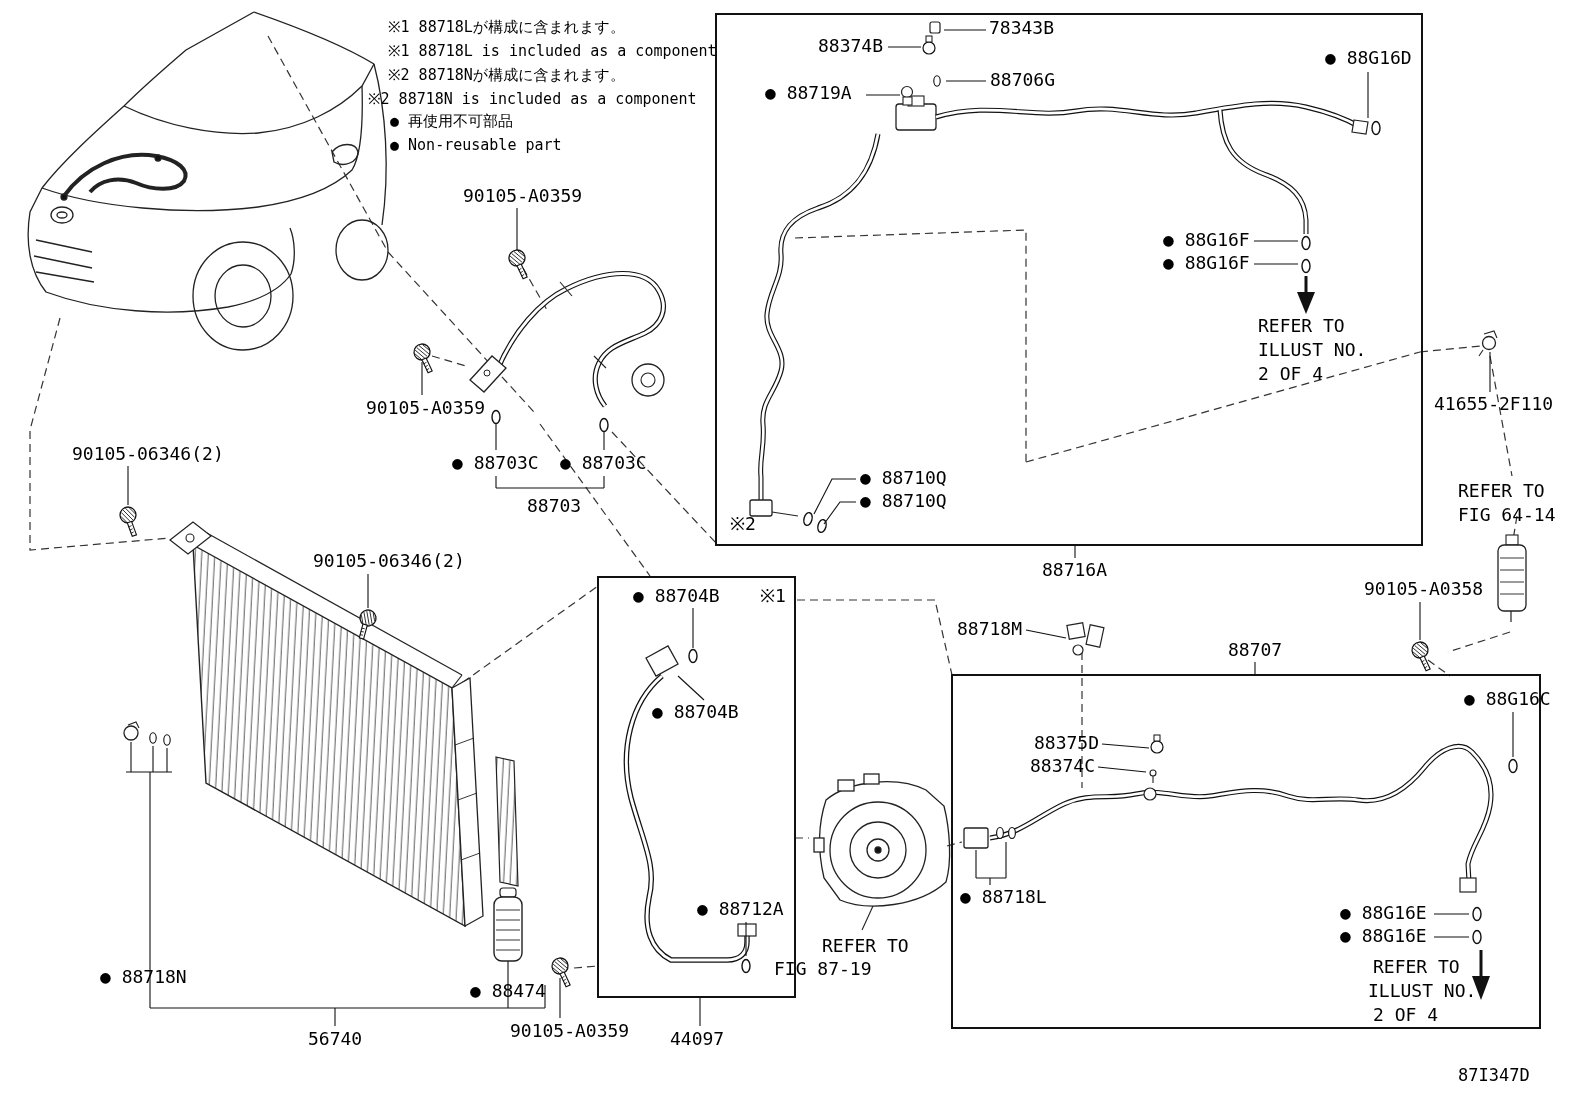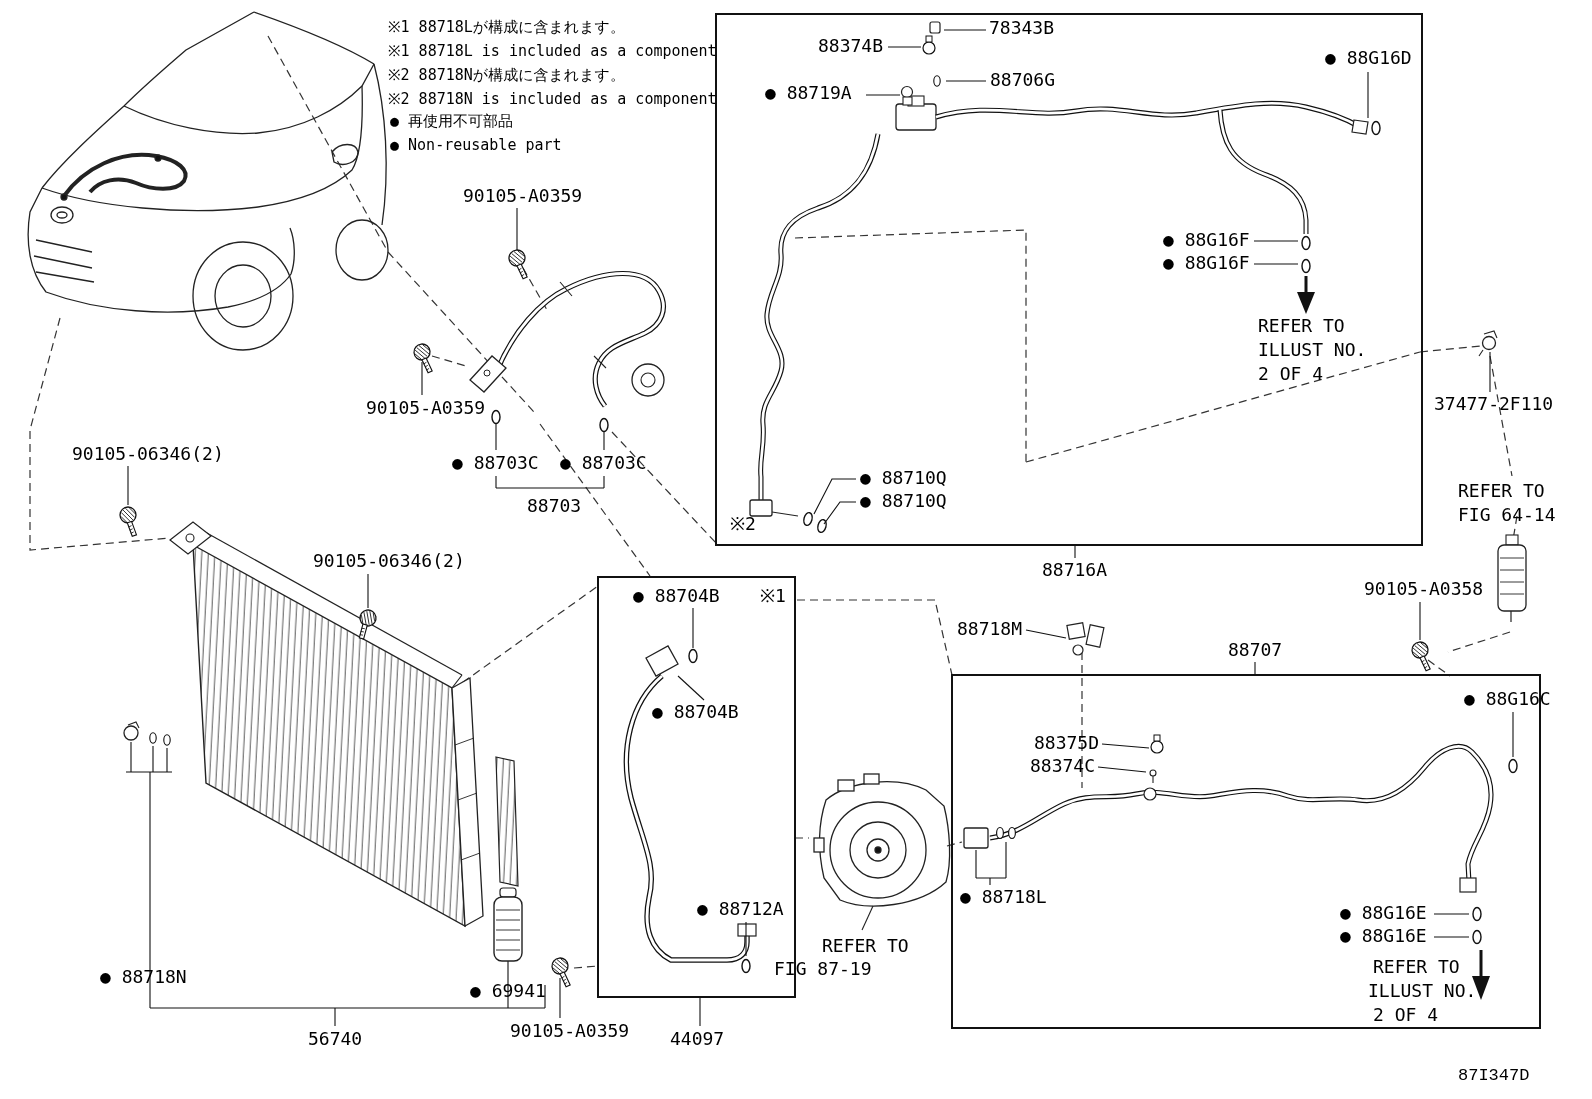--- a/index.html
+++ b/index.html
@@ -1,21 +1,21 @@
 <!DOCTYPE html>
 <html><head>
 <meta charset="utf-8">
 <style>
   html,body{margin:0;padding:0;background:#fff;}
   .stage{position:relative;width:1592px;height:1099px;background:#fff;overflow:hidden;
          font-family:"DejaVu Sans Mono", monospace;}
   .stage svg{position:absolute;left:0;top:0;}
   .lbl{position:absolute;font-size:18px;line-height:1.15;color:#000;white-space:nowrap;}
   .lgd{position:absolute;font-size:15px;line-height:1.2;color:#000;white-space:nowrap;}
-  .code{font-size:17px;font-family:Liberation Mono, monospace;}
+  .code{font-size:17px;}
 </style>
 </head>
 <body>
 
 <div class="stage">
 
 <svg width="1592" height="1099" viewBox="0 0 1592 1099">
   <defs>
     <pattern id="condHatch" patternUnits="userSpaceOnUse" width="6.5" height="40" patternTransform="rotate(3)">
       <line x1="3" y1="0" x2="3" y2="40" stroke="#2a2a2a" stroke-width="0.8"></line>
@@ -254,21 +254,21 @@
     <path d="M 700,998 L 700,1026"></path>
     <path d="M 560,978 L 560,1018"></path>
     <path d="M 131,742 L 131,772 M 153,746 L 153,772 M 167,748 L 167,772 M 126,772 L 172,772"></path>
     <path d="M 150,772 L 150,1008 M 150,1008 L 545,1008 M 545,1008 L 545,985 M 508,968 L 508,1008 M 335,1008 L 335,1026"></path>
   </g>
 </svg>
 
 <div class="lgd" style="left:388px;top:18px">※1 88718Lが構成に含まれます。</div>
 <div class="lgd" style="left:388px;top:42px">※1 88718L is included as a component</div>
 <div class="lgd" style="left:388px;top:66px">※2 88718Nが構成に含まれます。</div>
-<div class="lgd" style="left:388px;top:90px">※2 88718N is included as a component</div>
+<div class="lgd" style="left:368px;top:90px">※2 88718N is included as a component</div>
 <div class="lgd" style="left:390px;top:112px">● 再使用不可部品</div>
 <div class="lgd" style="left:390px;top:136px">● Non-reusable part</div>
 
 <div class="lbl" style="left:463px;top:186px">90105-A0359</div>
 <div class="lbl" style="left:366px;top:398px">90105-A0359</div>
 <div class="lbl" style="left:452px;top:453px">● 88703C</div>
 <div class="lbl" style="left:560px;top:453px">● 88703C</div>
 <div class="lbl" style="left:527px;top:496px">88703</div>
 <div class="lbl" style="left:72px;top:444px">90105-06346(2)</div>
 <div class="lbl" style="left:313px;top:551px">90105-06346(2)</div>
@@ -279,21 +279,21 @@
 <div class="lbl" style="left:1325px;top:48px">● 88G16D</div>
 <div class="lbl" style="left:1163px;top:230px">● 88G16F</div>
 <div class="lbl" style="left:1163px;top:253px">● 88G16F</div>
 <div class="lbl" style="left:1258px;top:316px">REFER TO</div>
 <div class="lbl" style="left:1258px;top:340px">ILLUST NO.</div>
 <div class="lbl" style="left:1258px;top:364px">2 OF 4</div>
 <div class="lbl" style="left:860px;top:468px">● 88710Q</div>
 <div class="lbl" style="left:860px;top:491px">● 88710Q</div>
 <div class="lbl" style="left:730px;top:514px">※2</div>
 <div class="lbl" style="left:1042px;top:560px">88716A</div>
-<div class="lbl" style="left:1434px;top:394px">37477-2F110</div>
+<div class="lbl" style="left:1434px;top:394px">41655-2F110</div>
 <div class="lbl" style="left:1458px;top:481px">REFER TO</div>
 <div class="lbl" style="left:1458px;top:505px">FIG 64-14</div>
 <div class="lbl" style="left:1364px;top:579px">90105-A0358</div>
 <div class="lbl" style="left:957px;top:619px">88718M</div>
 <div class="lbl" style="left:1228px;top:640px">88707</div>
 <div class="lbl" style="left:1464px;top:689px">● 88G16C</div>
 <div class="lbl" style="left:633px;top:586px">● 88704B</div>
 <div class="lbl" style="left:760px;top:586px">※1</div>
 <div class="lbl" style="left:652px;top:702px">● 88704B</div>
 <div class="lbl" style="left:697px;top:899px">● 88712A</div>
@@ -302,18 +302,18 @@
 <div class="lbl" style="left:1030px;top:756px">88374C</div>
 <div class="lbl" style="left:960px;top:887px">● 88718L</div>
 <div class="lbl" style="left:1340px;top:903px">● 88G16E</div>
 <div class="lbl" style="left:1340px;top:926px">● 88G16E</div>
 <div class="lbl" style="left:1373px;top:957px">REFER TO</div>
 <div class="lbl" style="left:1368px;top:981px">ILLUST NO.</div>
 <div class="lbl" style="left:1373px;top:1005px">2 OF 4</div>
 <div class="lbl" style="left:822px;top:936px">REFER TO</div>
 <div class="lbl" style="left:774px;top:959px">FIG 87-19</div>
 <div class="lbl" style="left:100px;top:967px">● 88718N</div>
-<div class="lbl" style="left:470px;top:981px">● 69941</div>
+<div class="lbl" style="left:470px;top:981px">● 88474</div>
 <div class="lbl" style="left:308px;top:1029px">56740</div>
 <div class="lbl" style="left:510px;top:1021px">90105-A0359</div>
 <div class="lbl code" style="left:1458px;top:1066px">87I347D</div>
 
 </div>
 
 </body></html>

